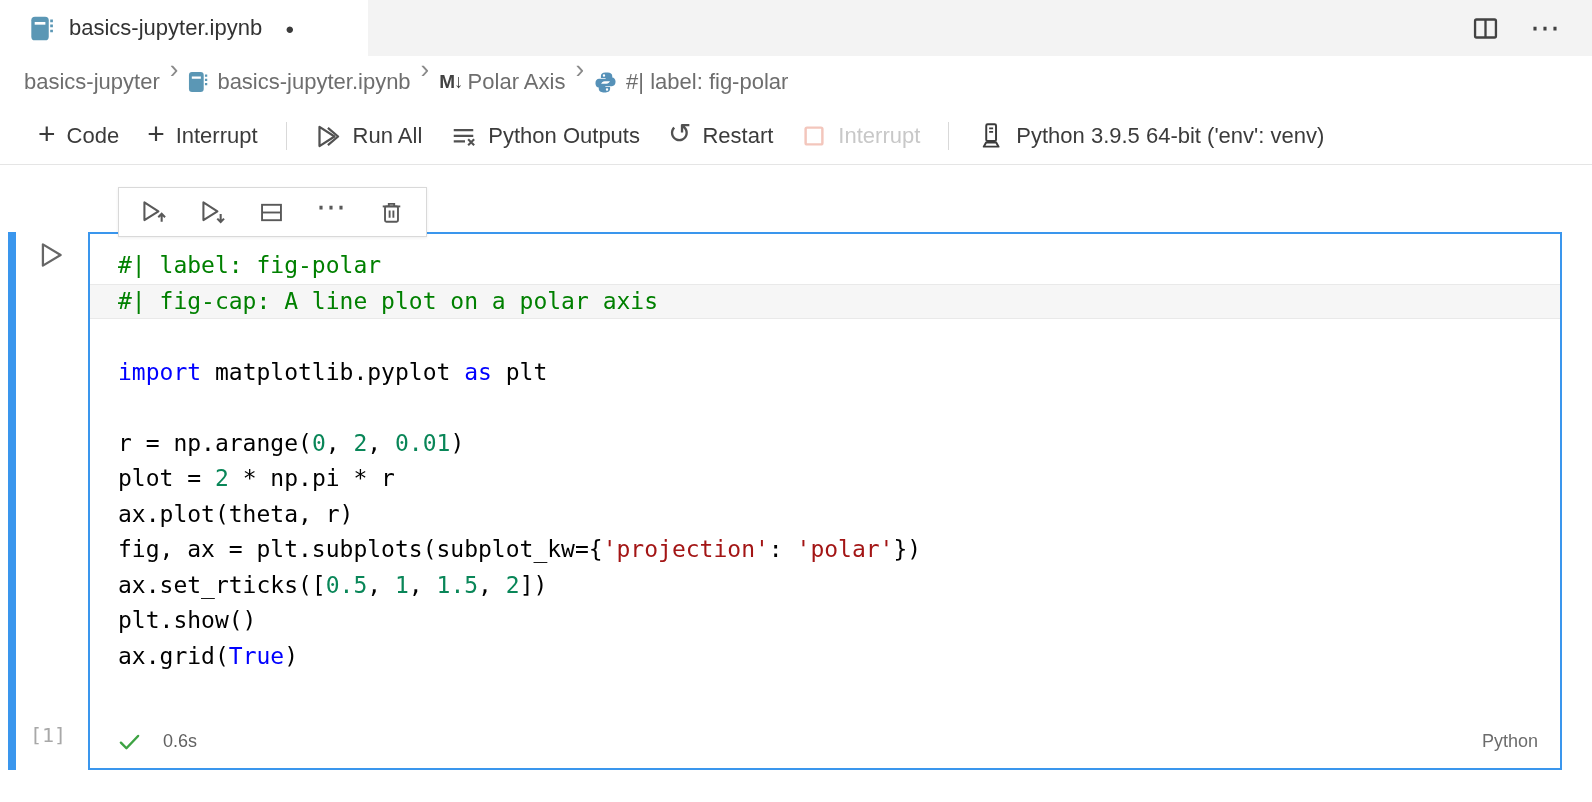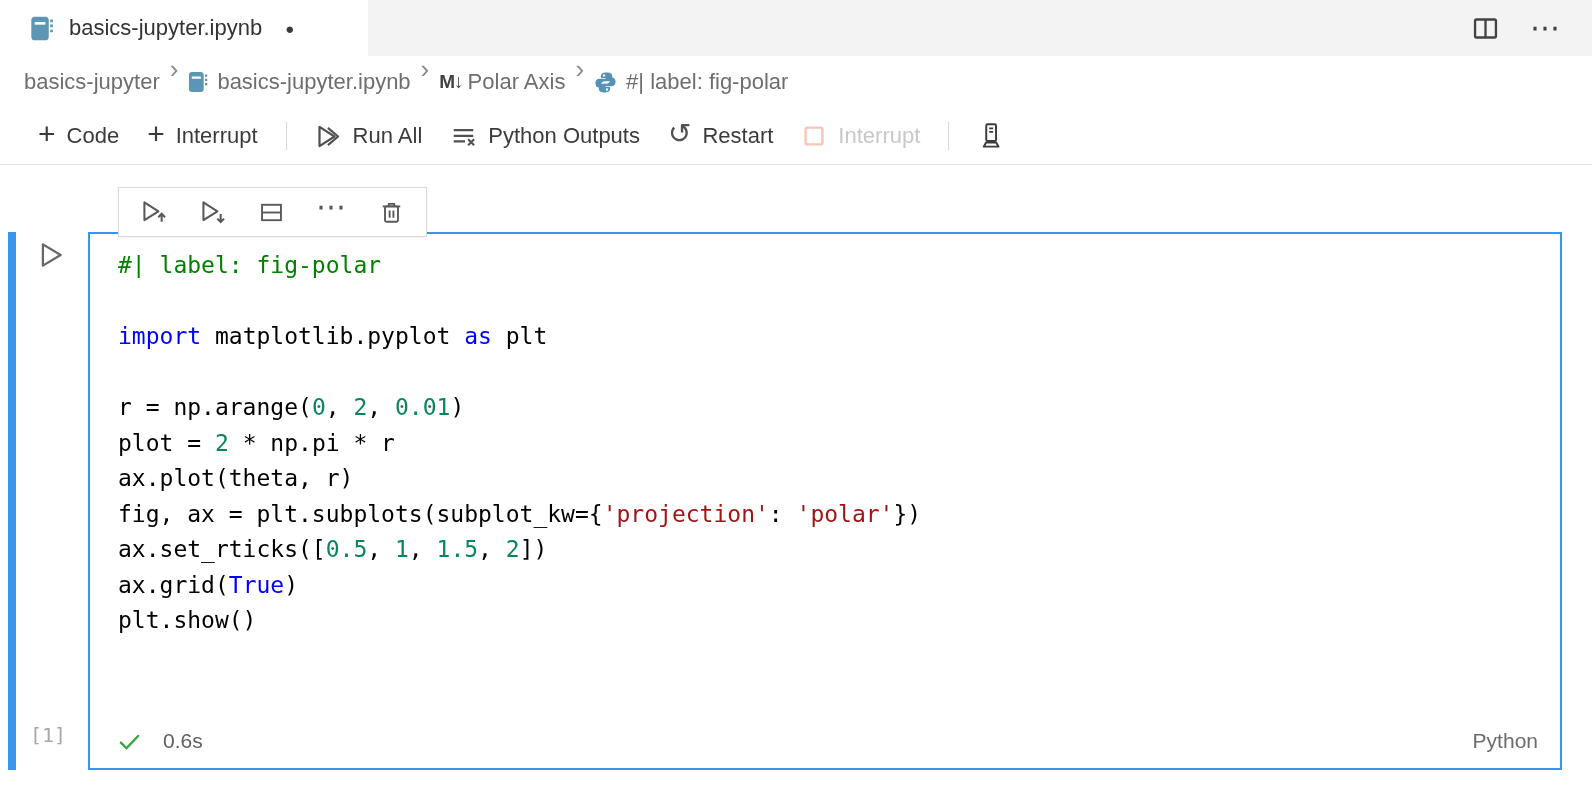--- a/index.html
+++ b/index.html
@@ -45,21 +45,21 @@
   .cell-toolbar .more{font-size:30px;letter-spacing:1px;color:#595959;line-height:0;padding-bottom:10px;cursor:pointer;}
   .cell{position:absolute;left:88px;top:67px;width:1474px;height:538px;border:2px solid var(--accent);background:#fff;display:flex;flex-direction:column;}
   .code{padding-top:14px;font-family:"DejaVu Sans Mono",monospace;font-size:23px;line-height:35.5px;color:#000;}
   .code-line{height:35.5px;padding-left:28px;white-space:pre;cursor:text;}
   .code-line.highlight{background:#f6f6f6;box-shadow:inset 0 1px 0 #e9e9e9,inset 0 -1px 0 #e9e9e9;}
   .tok-comment{color:var(--comment);}
   .tok-keyword{color:var(--keyword);}
   .tok-number{color:var(--number);}
   .tok-string{color:var(--string);}
   .tok-plain{color:#000;}
-  .cell-status{margin-top:auto;height:54px;display:flex;align-items:center;padding:0 22px 0 26px;font-size:21px;color:#616161;}
+  .cell-status{margin-top:auto;height:54px;display:flex;align-items:center;padding:0 22px 0 26px;font-size:18px;color:#616161;}
   .cell-status .time{margin-left:20px;}
   .cell-status .lang{margin-left:auto;color:#6c6c6c;cursor:pointer;text-align:center;}
   svg{display:block;}
 </style>
 </head>
 <body>
 
 <div class="window">
 
   <div class="tabbar">
@@ -143,20 +143,21 @@
       </svg>
       <span>Interrupt</span>
     </div>
     <div class="tb-sep"></div>
     <div class="tb-btn">
       <svg width="28" height="28" viewBox="0 0 20 20">
         <rect x="6.6" y="1.6" width="7" height="12" rx="1" fill="none" stroke="#3b3b3b" stroke-width="1.4"></rect>
         <path d="M8.7 4.6h2.8M8.7 7h2.8" stroke="#3b3b3b" stroke-width="1.3"></path>
         <path d="M4.8 17.6h10.6l-1.7-2.9H6.5z" fill="none" stroke="#3b3b3b" stroke-width="1.4" stroke-linejoin="round"></path>
       </svg>
+      <span>Python 3.9.5 64-bit ('env': venv)</span>
     </div>
   </div>
 
   <div class="editor">
 
     <div class="gutter-bar"></div>
 
     <div class="run-btn">
       <svg width="34" height="34" viewBox="0 0 24 24">
         <path d="M7 4.5v15L19.5 12z" fill="none" stroke="#666" stroke-width="1.6" stroke-linejoin="round"></path>
@@ -191,30 +192,31 @@
           <path d="M8 5.5V3.6h4v1.9" fill="none" stroke="#595959" stroke-width="1.4"></path>
           <rect x="5.2" y="5.5" width="9.6" height="11.3" rx="1" fill="none" stroke="#595959" stroke-width="1.4"></rect>
           <path d="M8.6 8.6v5.3M11.4 8.6v5.3" stroke="#595959" stroke-width="1.4"></path>
         </svg>
       </span>
     </div>
 
     <div class="cell">
       <div class="code">
           <div class="code-line"><span class="tok-comment">#| label: fig-polar</span></div>
+          <div class="code-line highlight"><span class="tok-comment">#| fig-cap: A line plot on a polar axis</span></div>
           <div class="code-line"> </div>
           <div class="code-line"><span class="tok-keyword">import</span><span class="tok-plain"> matplotlib.pyplot </span><span class="tok-keyword">as</span><span class="tok-plain"> plt</span></div>
           <div class="code-line"> </div>
           <div class="code-line"><span class="tok-plain">r = np.arange(</span><span class="tok-number">0</span><span class="tok-plain">, </span><span class="tok-number">2</span><span class="tok-plain">, </span><span class="tok-number">0.01</span><span class="tok-plain">)</span></div>
           <div class="code-line"><span class="tok-plain">plot = </span><span class="tok-number">2</span><span class="tok-plain"> * np.pi * r</span></div>
           <div class="code-line"><span class="tok-plain">ax.plot(theta, r)</span></div>
           <div class="code-line"><span class="tok-plain">fig, ax = plt.subplots(subplot_kw={</span><span class="tok-string">'projection'</span><span class="tok-plain">: </span><span class="tok-string">'polar'</span><span class="tok-plain">})</span></div>
           <div class="code-line"><span class="tok-plain">ax.set_rticks([</span><span class="tok-number">0.5</span><span class="tok-plain">, </span><span class="tok-number">1</span><span class="tok-plain">, </span><span class="tok-number">1.5</span><span class="tok-plain">, </span><span class="tok-number">2</span><span class="tok-plain">])</span></div>
+          <div class="code-line"><span class="tok-plain">plt.show()</span></div>
           <div class="code-line"><span class="tok-plain">ax.grid(</span><span class="tok-keyword">True</span><span class="tok-plain">)</span></div>
-          <div class="code-line"><span class="tok-plain">plt.show()</span></div>
         </div>
       <div class="cell-status">
         <svg width="27" height="27" viewBox="0 0 22 22">
           <path d="M4 12l4.5 4.5L18 6.5" fill="none" stroke="#3da343" stroke-width="2" stroke-linecap="round" stroke-linejoin="round"></path>
         </svg>
         <span class="time">0.6s</span>
         <span class="lang">Python</span>
       </div>
     </div>
 

